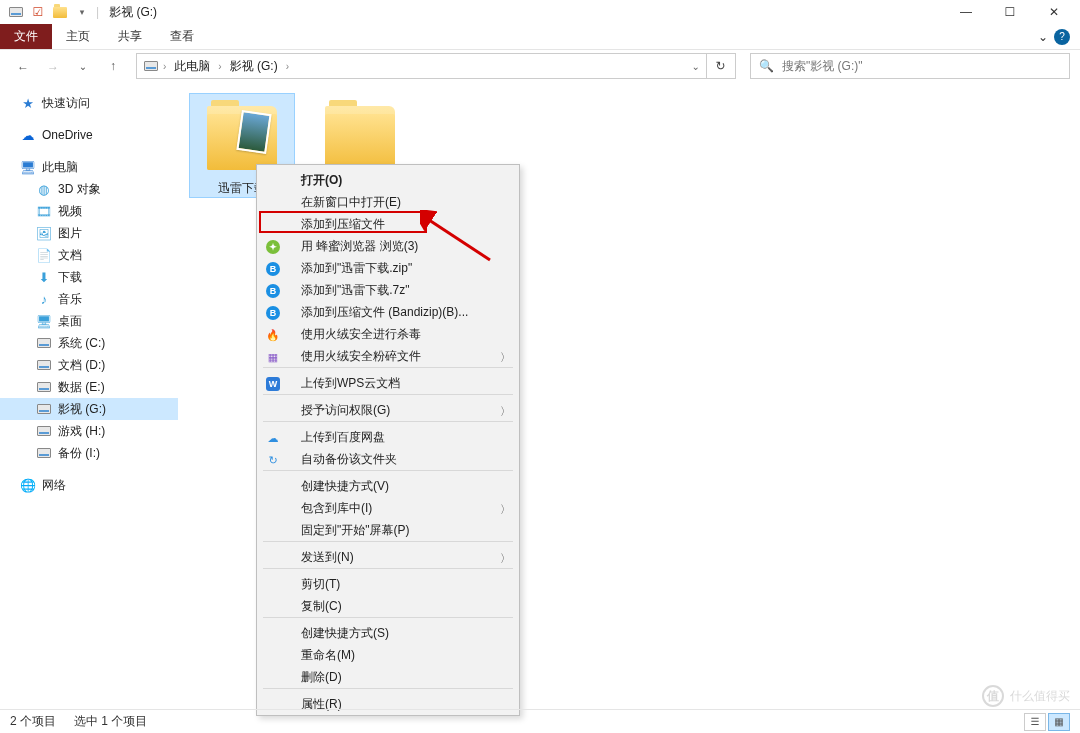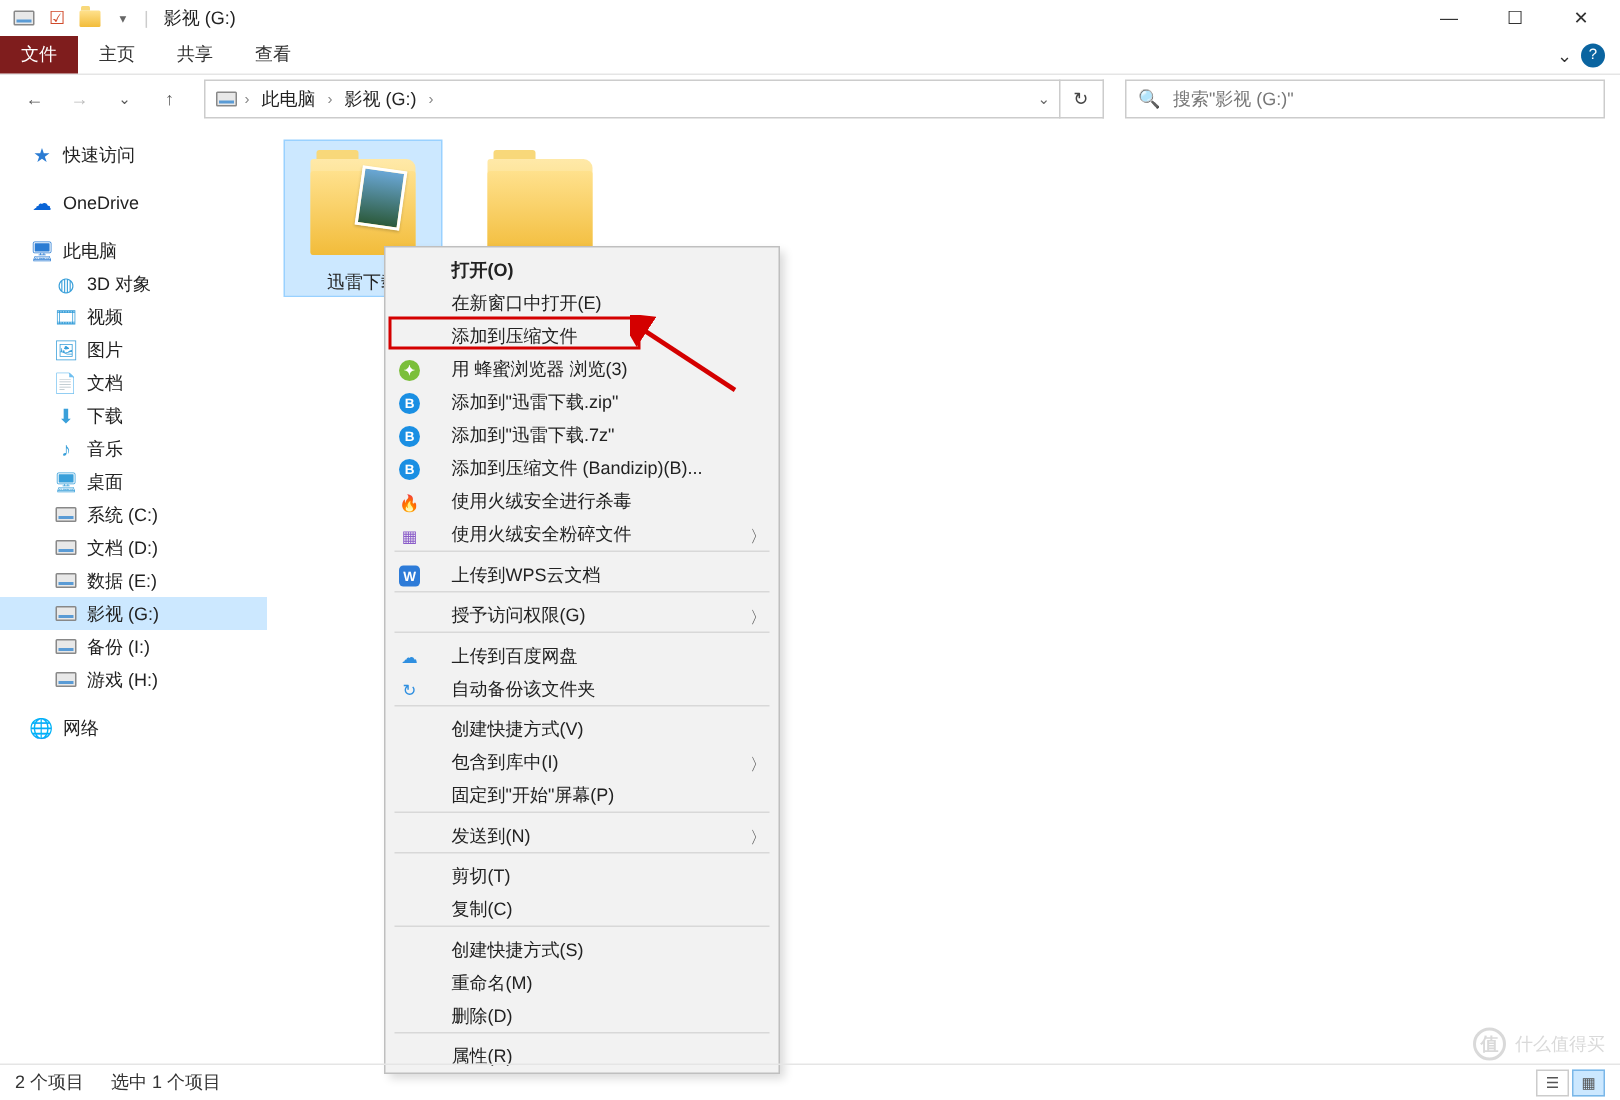--- a/index.html
+++ b/index.html
@@ -208,27 +208,27 @@
     <div class="sb-item sub selected">
         <span class="sb-ico">
           <span class="drive-ico"></span>
         </span>
         <span>影视 (G:)</span>
       </div>
     <div class="sb-item sub">
         <span class="sb-ico">
           <span class="drive-ico"></span>
         </span>
+        <span>游戏 (H:)</span>
+      </div>
+    <div class="sb-item sub">
+        <span class="sb-ico">
+          <span class="drive-ico"></span>
+        </span>
         <span>备份 (I:)</span>
-      </div>
-    <div class="sb-item sub">
-        <span class="sb-ico">
-          <span class="drive-ico"></span>
-        </span>
-        <span>游戏 (H:)</span>
       </div>
     <div class="sb-gap"></div>
     <div class="sb-item">
         <span class="sb-ico" style="color:#2b7cd3;">🌐</span>
         <span>网络</span>
       </div>
   </div>
 
   <div class="content">
     <div class="folder selected" style="left:12px; top:8px;">

